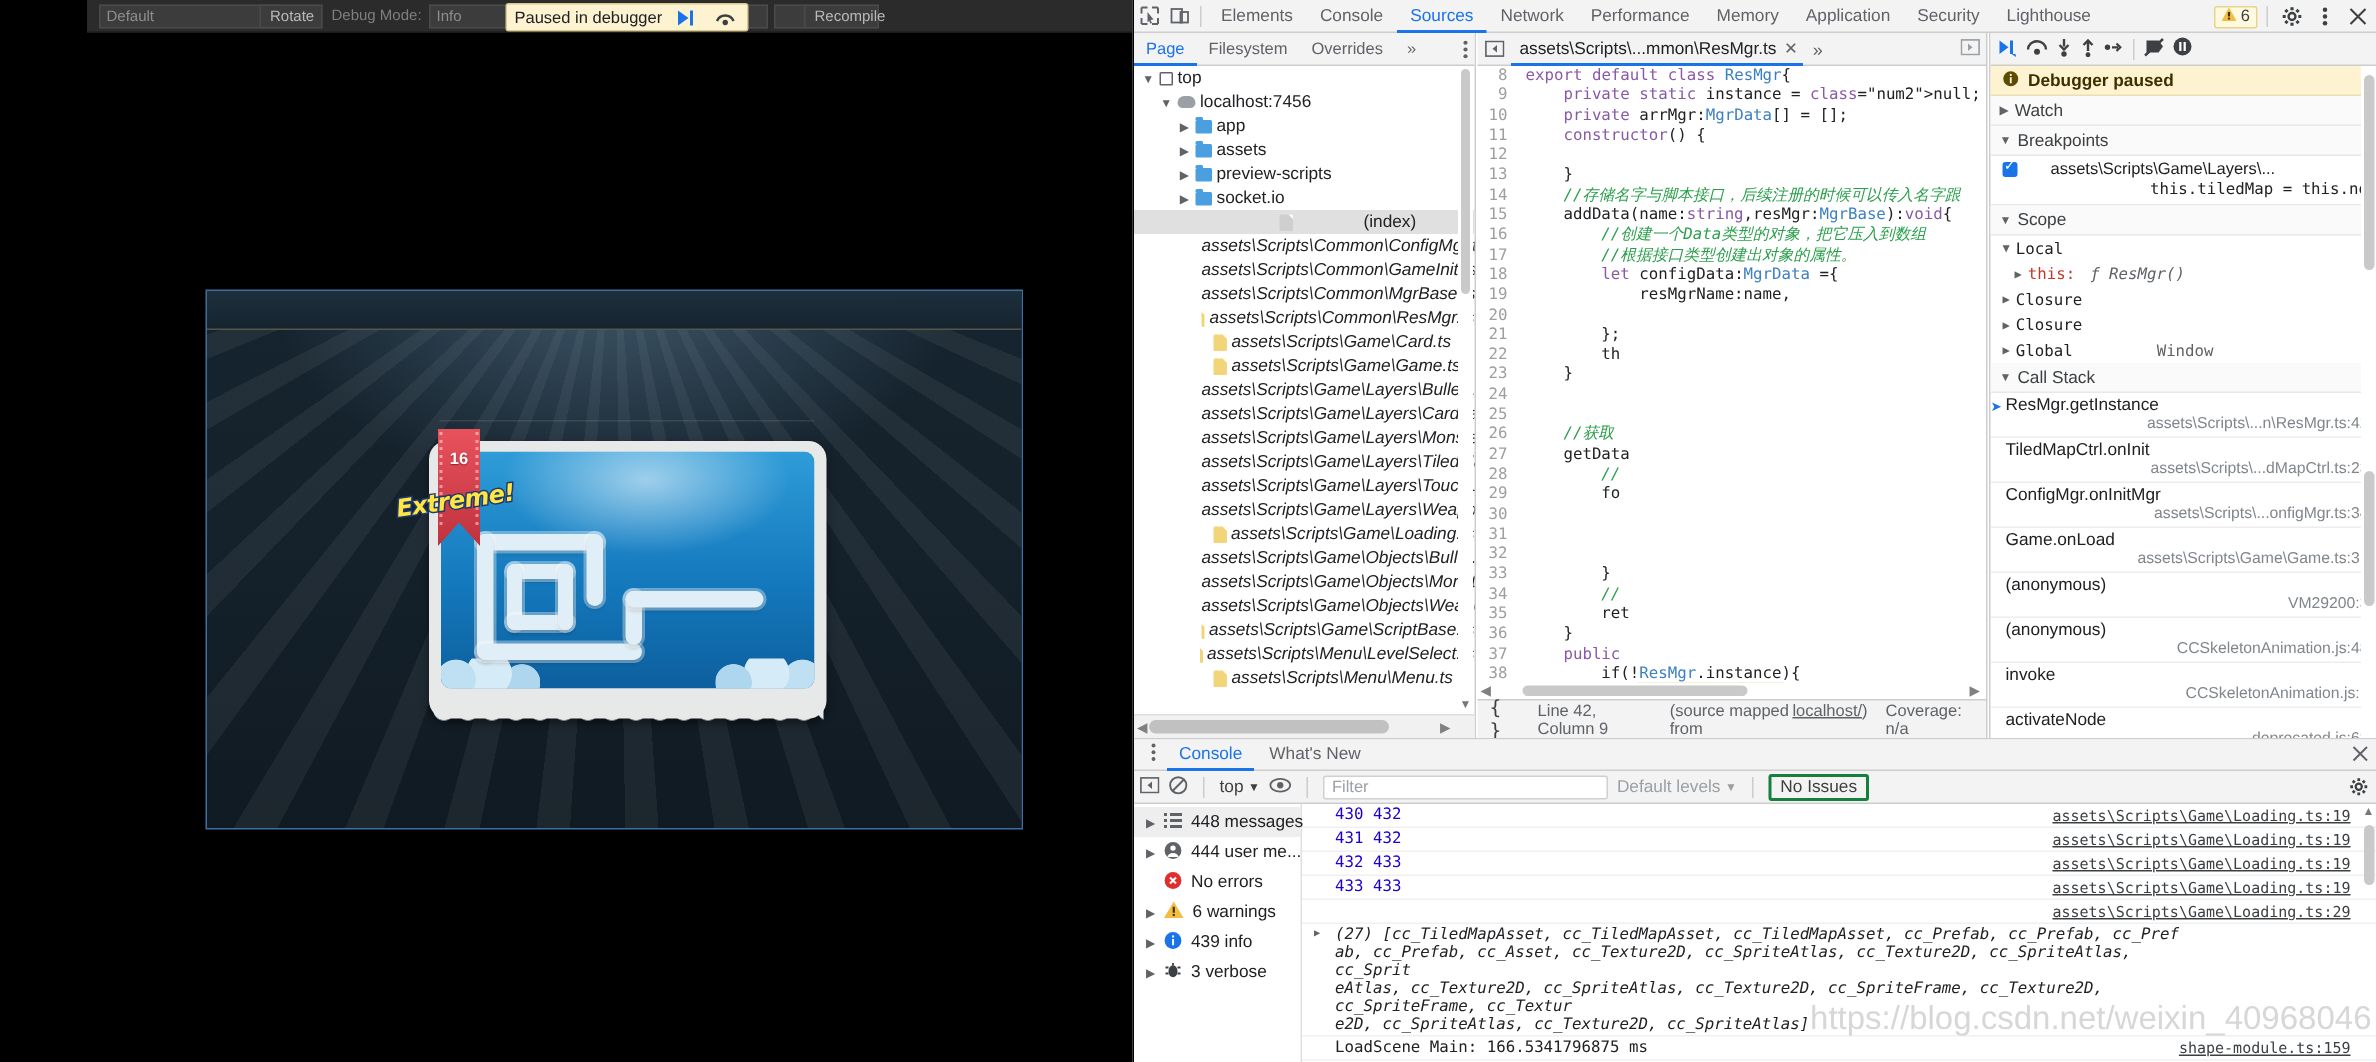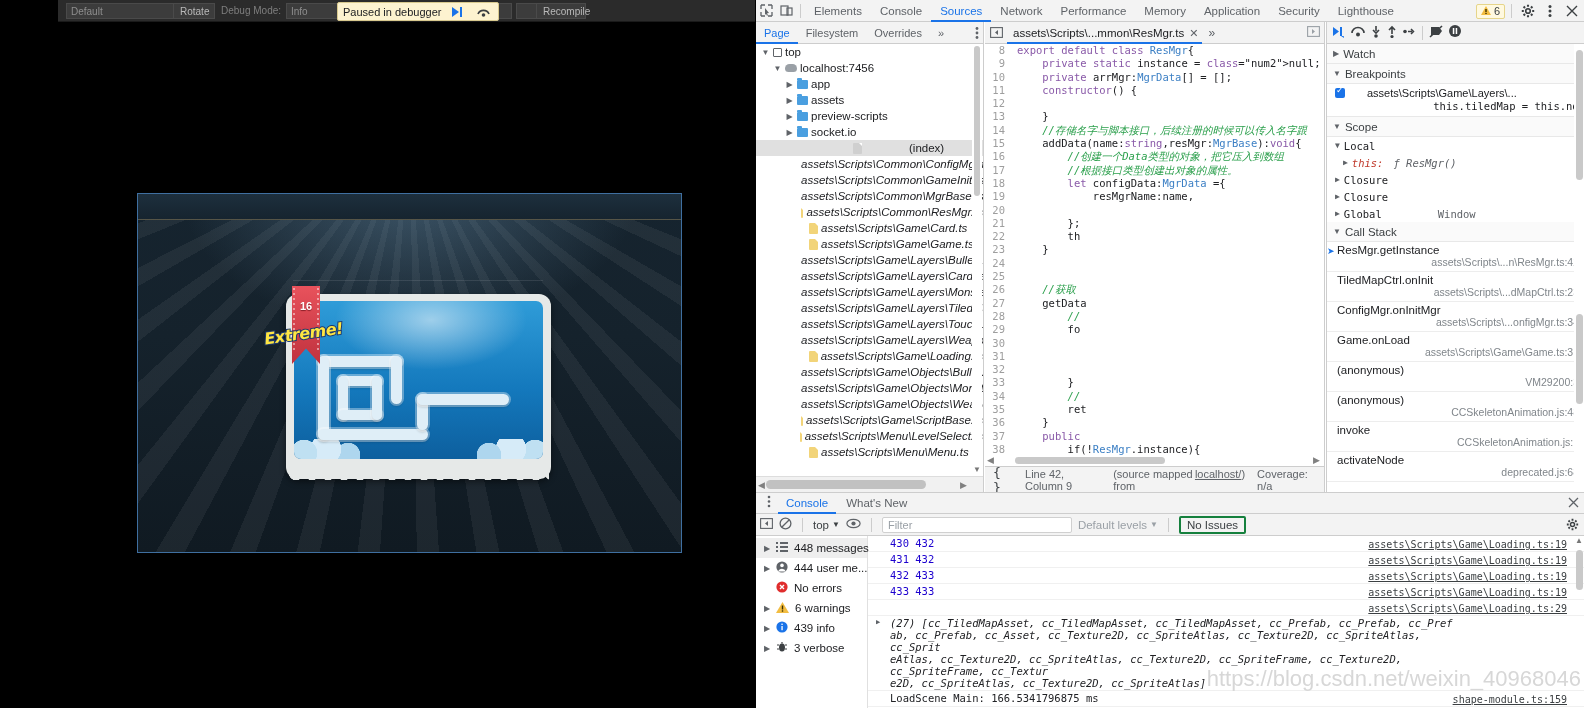--- a/index.html
+++ b/index.html
@@ -582,20 +582,30 @@
               </svg>
           </span>
           <span>
             <svg width="14" height="14" viewBox="0 0 14 14">
                 <circle cx="7" cy="7" r="6" fill="#3c4043"></circle>
                 <rect x="4.8" y="4" width="1.5" height="6" fill="#fff"></rect>
                 <rect x="7.7" y="4" width="1.5" height="6" fill="#fff"></rect>
               </svg>
           </span>
         </div>
+        <div id="dbg-paused">
+          <span>
+            <svg width="11" height="11" viewBox="0 0 11 11">
+                <circle cx="5.5" cy="5.5" r="5" fill="#5f4b00"></circle>
+                <rect x="4.9" y="4.5" width="1.2" height="4" fill="#fff"></rect>
+                <rect x="4.9" y="2.3" width="1.2" height="1.3" fill="#fff"></rect>
+              </svg>
+          </span>
+          <span>Debugger paused</span>
+        </div>
 
         <div class="dsec">
           <span class="tri">▶</span>
           <span>Watch</span>
         </div>
 
         <div class="dsec">
           <span class="tri">▼</span>
           <span>Breakpoints</span>
         </div>
@@ -611,21 +621,21 @@
           <span class="tri">▼</span>
           <span>Scope</span>
         </div>
         <div id="scope-list">
             <div class="drow mono" style="padding-left: 8px;">
               <span class="tri" style="font-size:8px;color:#5f6368;">▼</span>
               <span style="color:#202124;">Local</span>
             </div>
             <div class="drow mono" style="padding-left: 16px;">
               <span class="tri" style="font-size:8px;color:#5f6368;">▶</span>
-              <span style="color:#c0392b;font-style:italic;">this:</span>
+              <span style="color:#c0392b;">this:</span>
               <span style="color:#5f6368;font-style:italic;margin-left:6px;">ƒ ResMgr()</span>
             </div>
             <div class="drow mono" style="padding-left: 8px;">
               <span class="tri" style="font-size:8px;color:#5f6368;">▶</span>
               <span style="color:#202124;">Closure</span>
             </div>
             <div class="drow mono" style="padding-left: 8px;">
               <span class="tri" style="font-size:8px;color:#5f6368;">▶</span>
               <span style="color:#202124;">Closure</span>
             </div>

